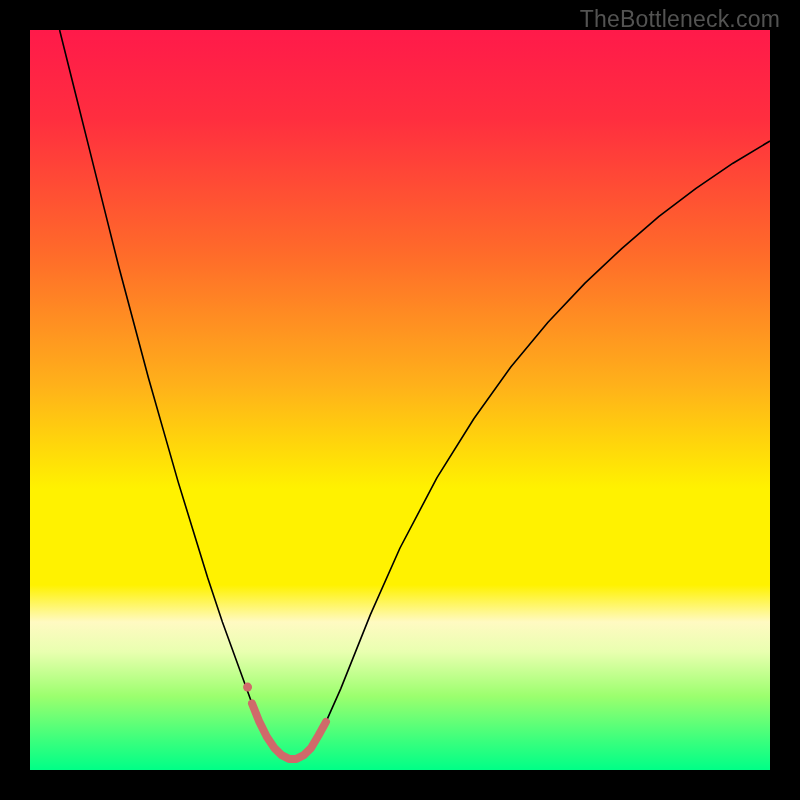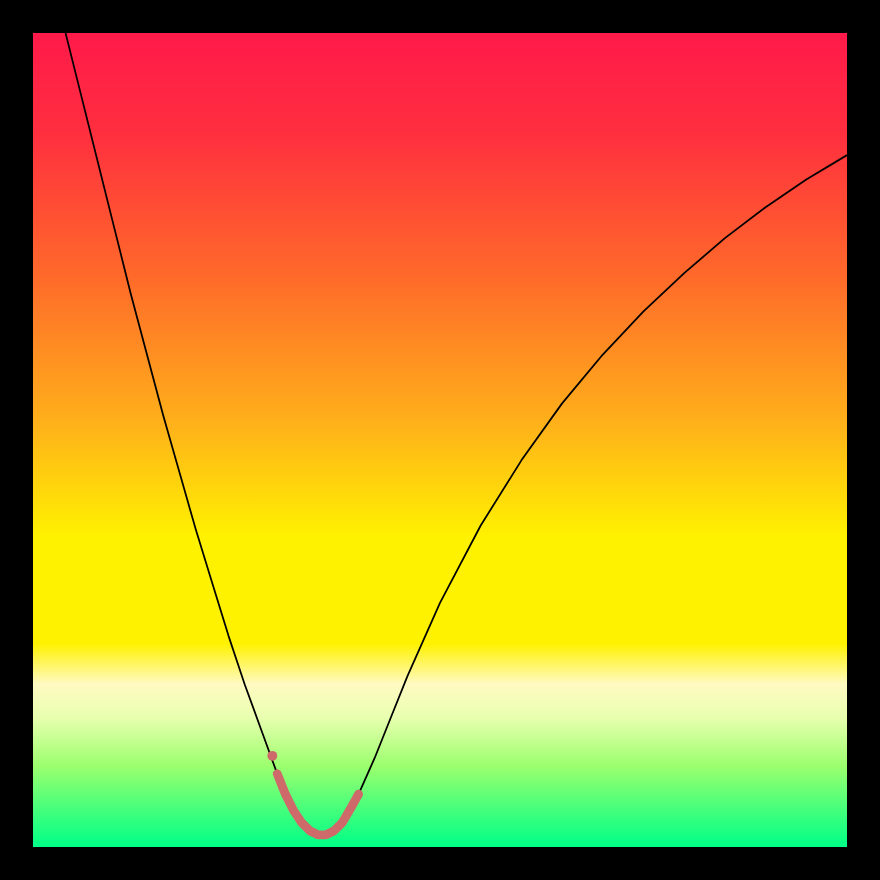--- a/index.html
+++ b/index.html
@@ -37,20 +37,21 @@
     letter-spacing: 0.2px;
   }
   svg {
     display: block;
   }
 </style>
 </head>
 <body>
 
 <div class="frame">
+  <div class="watermark">TheBottleneck.com</div>
   <div class="plot-area">
     <svg id="chart-svg" width="740" height="740" viewBox="0 0 740 740" preserveAspectRatio="none">
       <defs>
         <linearGradient id="bg-grad" x1="0" y1="0" x2="0" y2="1">
             <stop offset="0%" stop-color="#ff1a4a"></stop>
             <stop offset="12%" stop-color="#ff2e3f"></stop>
             <stop offset="30%" stop-color="#ff6a2a"></stop>
             <stop offset="48%" stop-color="#ffb11a"></stop>
             <stop offset="62%" stop-color="#fff200"></stop>
             <stop offset="75%" stop-color="#fff200"></stop>

